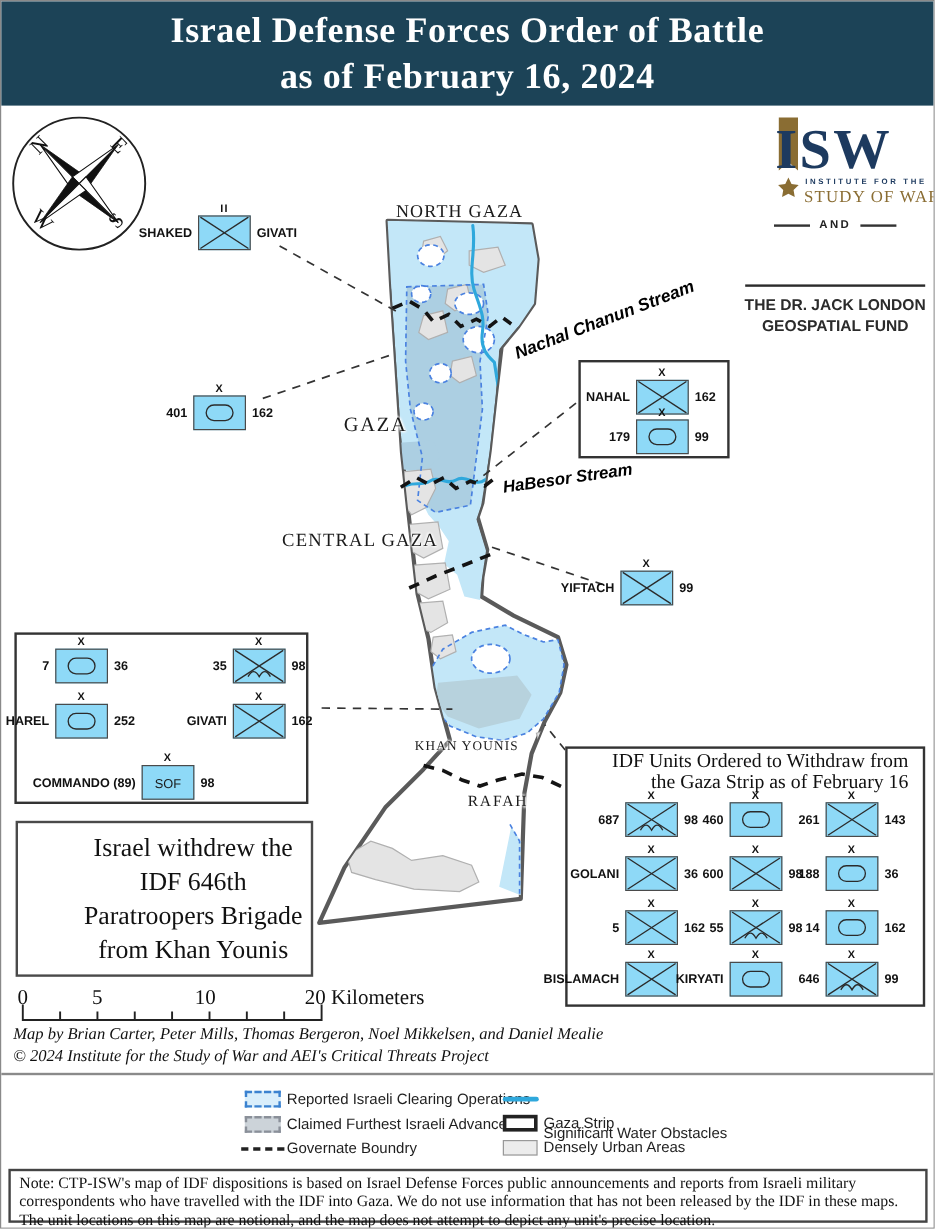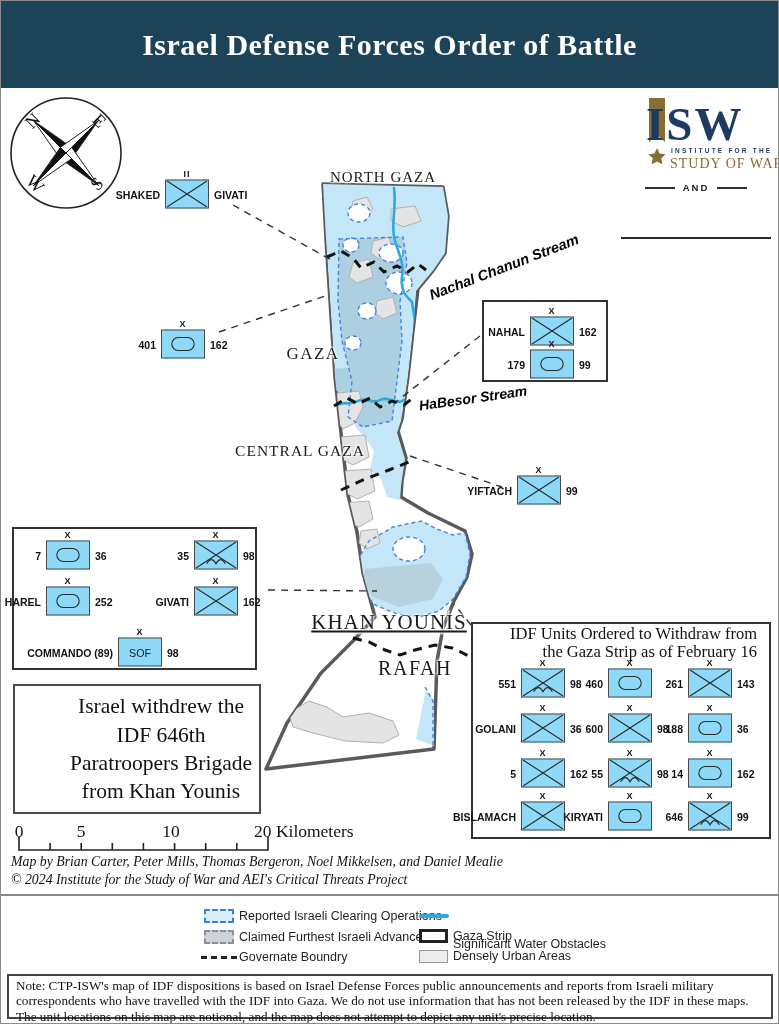--- a/index.html
+++ b/index.html
@@ -90,20 +90,21 @@
            box-sizing:border-box;padding:2px 7px;font-family:"Liberation Serif",serif;
            font-size:13.2px;line-height:1.17;color:#111;background:#fff;}
 </style>
 </head>
 <body>
 
 <div class="canvas">
 
   <div class="titlebar">
     <div>Israel Defense Forces Order of Battle</div>
+    <div>as of February 16, 2024</div>
   </div>
 
   <svg id="art" width="779" height="1024" viewBox="0 0 779 1024">
     <defs>
       <clipPath id="clipStrip">
         <path d="M322,183 L442,186 L447,215 L444,252 L431,271 L417,288 L412,330 L407,375 L401,418 L397,430 L405,457 L401,480 L400,496 L427,512 L464,530 L471,553 L466,576 L453,600 L442,627 L436,660 L433,748 L265,768 L286,722 L320,672 L352,640 L374,616 L362,572 L356,531 L347,494 L340,432 L334,376 L331,330 L328,284 L325,238 Z"></path>
       </clipPath>
     </defs>
 
     <path class="strip-outline" d="M322,183 L442,186 L447,215 L444,252 L431,271 L417,288 L412,330 L407,375 L401,418 L397,430 L405,457 L401,480 L400,496 L427,512 L464,530 L471,553 L466,576 L453,600 L442,627 L436,660 L433,748 L265,768 L286,722 L320,672 L352,640 L374,616 L362,572 L356,531 L347,494 L340,432 L334,376 L331,330 L328,284 L325,238 Z"></path>
@@ -178,40 +179,42 @@
       <text class="compass-letter" text-anchor="middle" dominant-baseline="middle" transform="translate(97,184) rotate(-45)">S</text>
       <text class="compass-letter" text-anchor="middle" dominant-baseline="middle" transform="translate(33,184) rotate(45)">W</text>
     </g>
 
     <path class="scalebar" d="M18,836 L18,849 L267,849 L267,836 M49.1,842 L49.1,849 M80.2,842 L80.2,849 M111.3,842 L111.3,849 M142.4,842 L142.4,849 M173.6,842 L173.6,849 M204.7,842 L204.7,849 M235.8,842 L235.8,849"></path>
   </svg>
 
   <div class="maplab" style="left:382px;top:176px;font-size:15px;">NORTH GAZA</div>
   <div class="maplab" style="left:312px;top:353px;font-size:17px;letter-spacing:1.5px;">GAZA</div>
   <div class="maplab" style="left:299px;top:450px;font-size:15.5px;">CENTRAL GAZA</div>
-  <div class="maplab" style="left:388px;top:621px;font-size:21px;text-decoration:underline;">KHAN YOUNIS</div>
-  <div class="maplab" style="left:414px;top:667px;font-size:20px;letter-spacing:1.5px;">RAFAH</div>
+  <div class="maplab" style="left:388px;top:621px;font-size:11px;">KHAN YOUNIS</div>
+  <div class="maplab" style="left:414px;top:667px;font-size:13px;letter-spacing:1.5px;">RAFAH</div>
 
   <div class="stream-label" style="left:503px;top:266px;font-size:14.5px;transform:translate(-50%,-50%) rotate(-21deg);">Nachal Chanun Stream</div>
   <div class="stream-label" style="left:472px;top:397px;font-size:14px;transform:translate(-50%,-50%) rotate(-8deg);">HaBesor Stream</div>
 
   <div class="brand">
     <svg width="166" height="80" viewBox="0 0 166 80">
       <polygon points="36,2 52,2 52,46 44,39 36,46" fill="#8a6d33"></polygon>
       <text x="33" y="44" font-family="Liberation Serif, serif" font-size="47" font-weight="bold" fill="#1d3a5f" letter-spacing="2">ISW</text>
       <path d="M44,52 l2.6,5.4 6,0.8 -4.3,4.1 1,5.9 -5.3,-2.8 -5.3,2.8 1,-5.9 -4.3,-4.1 6,-0.8 Z" fill="#8a6d33"></path>
       <text x="58" y="57" font-family="Liberation Sans, sans-serif" font-size="6.5" font-weight="bold" fill="#1d3a5f" letter-spacing="2.2">INSTITUTE FOR THE</text>
       <text x="57" y="72" font-family="Liberation Serif, serif" font-size="14" fill="#8a6d33" letter-spacing="1">STUDY OF WAR</text>
     </svg>
     <div class="and-row">
       <span class="dash"></span>
       <span class="and-txt">AND</span>
       <span class="dash"></span>
     </div>
     <div class="brand-rule"></div>
+    <div class="fund">THE DR. JACK LONDON
+GEOSPATIAL FUND</div>
   </div>
 
   <div class="framebox" style="left:481px;top:299px;width:126px;height:82px;"></div>
 
   <div class="framebox" style="left:11px;top:526px;width:245px;height:143px;"></div>
 
   <div class="framebox annotation" style="left:12px;top:683px;width:248px;height:130px;border-color:#4a4a4a;padding-left:48px;">Israel withdrew the
 IDF 646th
 Paratroopers Brigade
 from Khan Younis</div>
@@ -324,21 +327,21 @@
       <div class="ubox">
         <svg viewBox="0 0 44 29">
           <text x="22" y="19.5" text-anchor="middle" font-size="11.5" font-family="Liberation Sans, sans-serif" fill="#1a1a1a">SOF</text>
         </svg>
       </div>
       <span class="ulab r">98</span>
     </div>
 
   <div class="unit-slot" style="left: 542px; top: 682px;">
       <span class="ech">X</span>
-      <span class="ulab l">551</span>
+      <span class="ulab l">687</span>
       <div class="ubox">
         <svg viewBox="0 0 44 29">
           <line x1="0.5" y1="0.5" x2="43.5" y2="28.5" stroke="#2b2b2b" stroke-width="1.2" fill="none"></line>
           <line x1="43.5" y1="0.5" x2="0.5" y2="28.5" stroke="#2b2b2b" stroke-width="1.2" fill="none"></line>
           <path d="M12,24 q5,-9 10,0 q5,-9 10,0" stroke="#2b2b2b" stroke-width="1.2" fill="none"></path>
         </svg>
       </div>
       <span class="ulab r">98</span>
     </div>
   <div class="unit-slot" style="left: 629px; top: 682px;">

